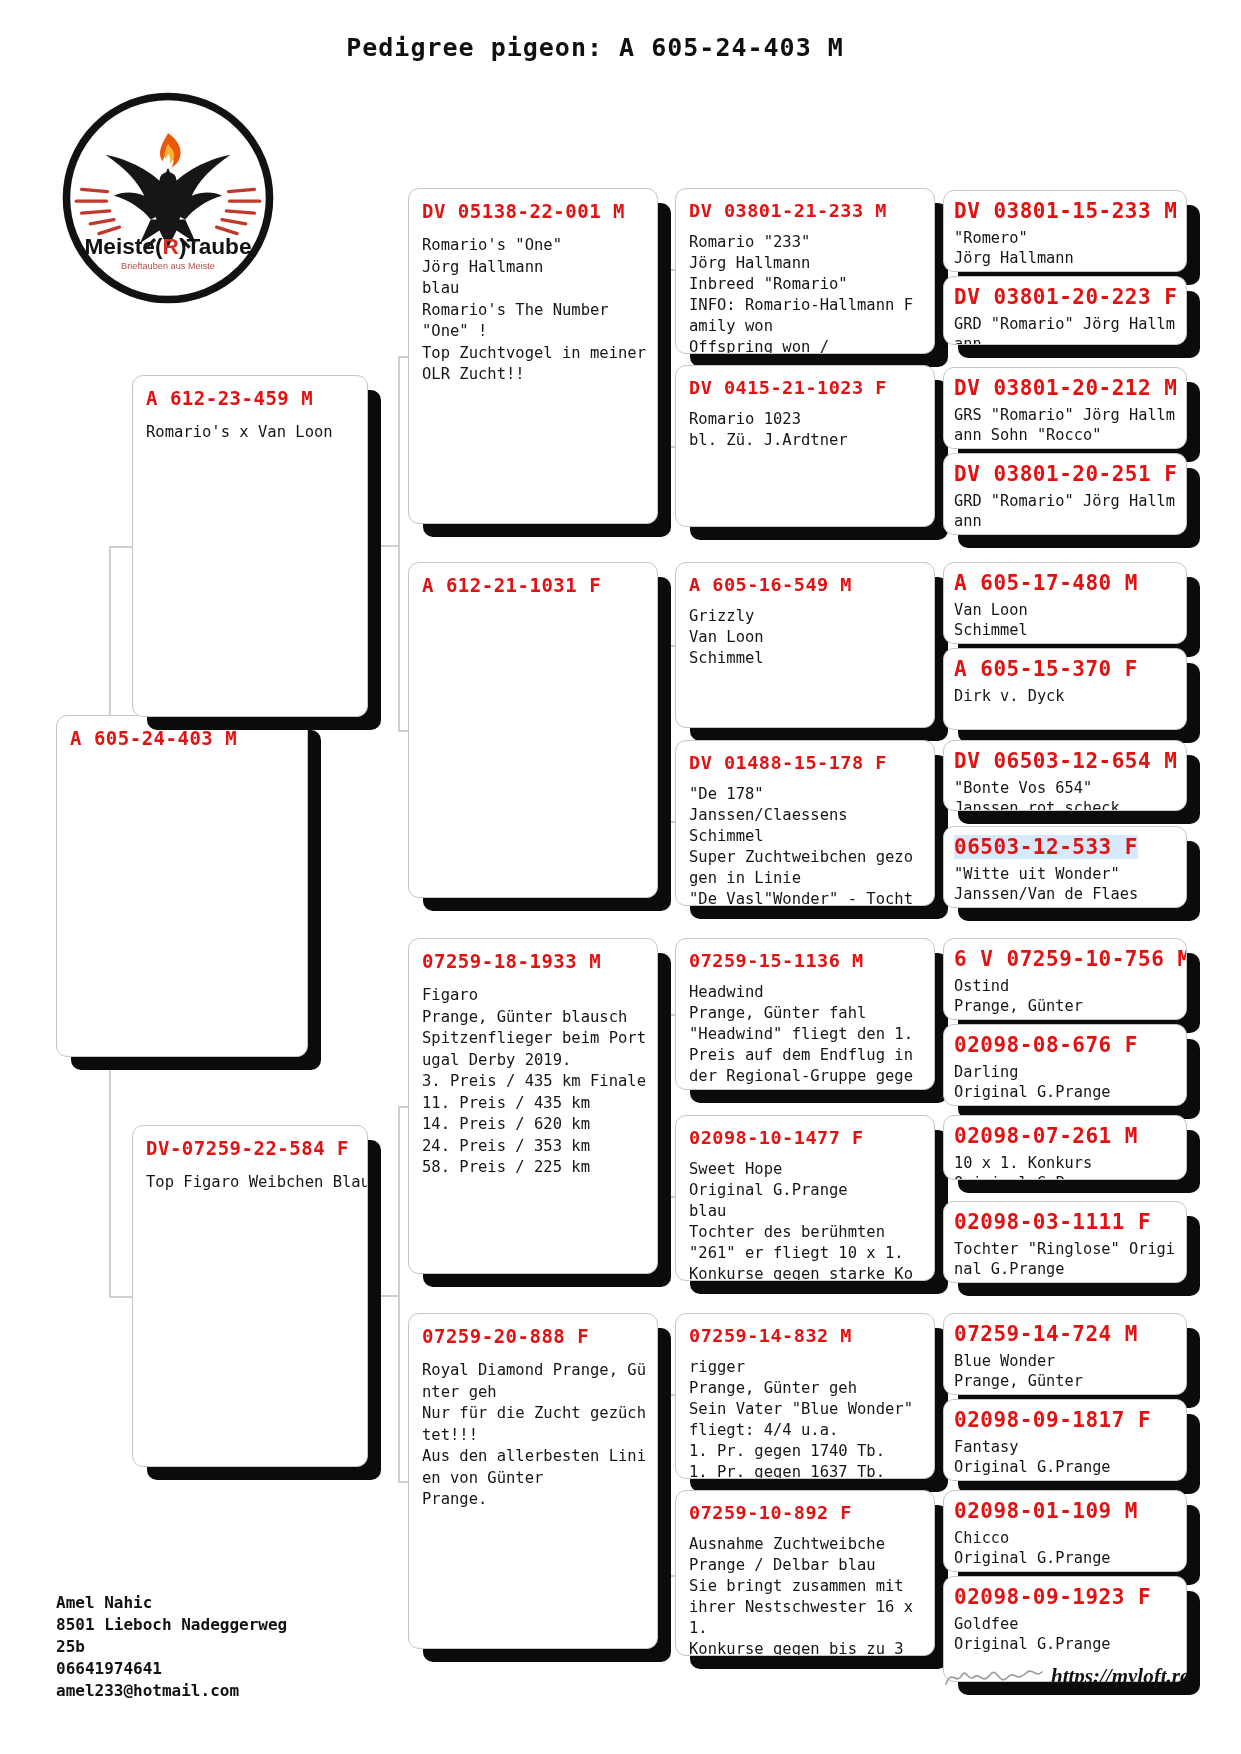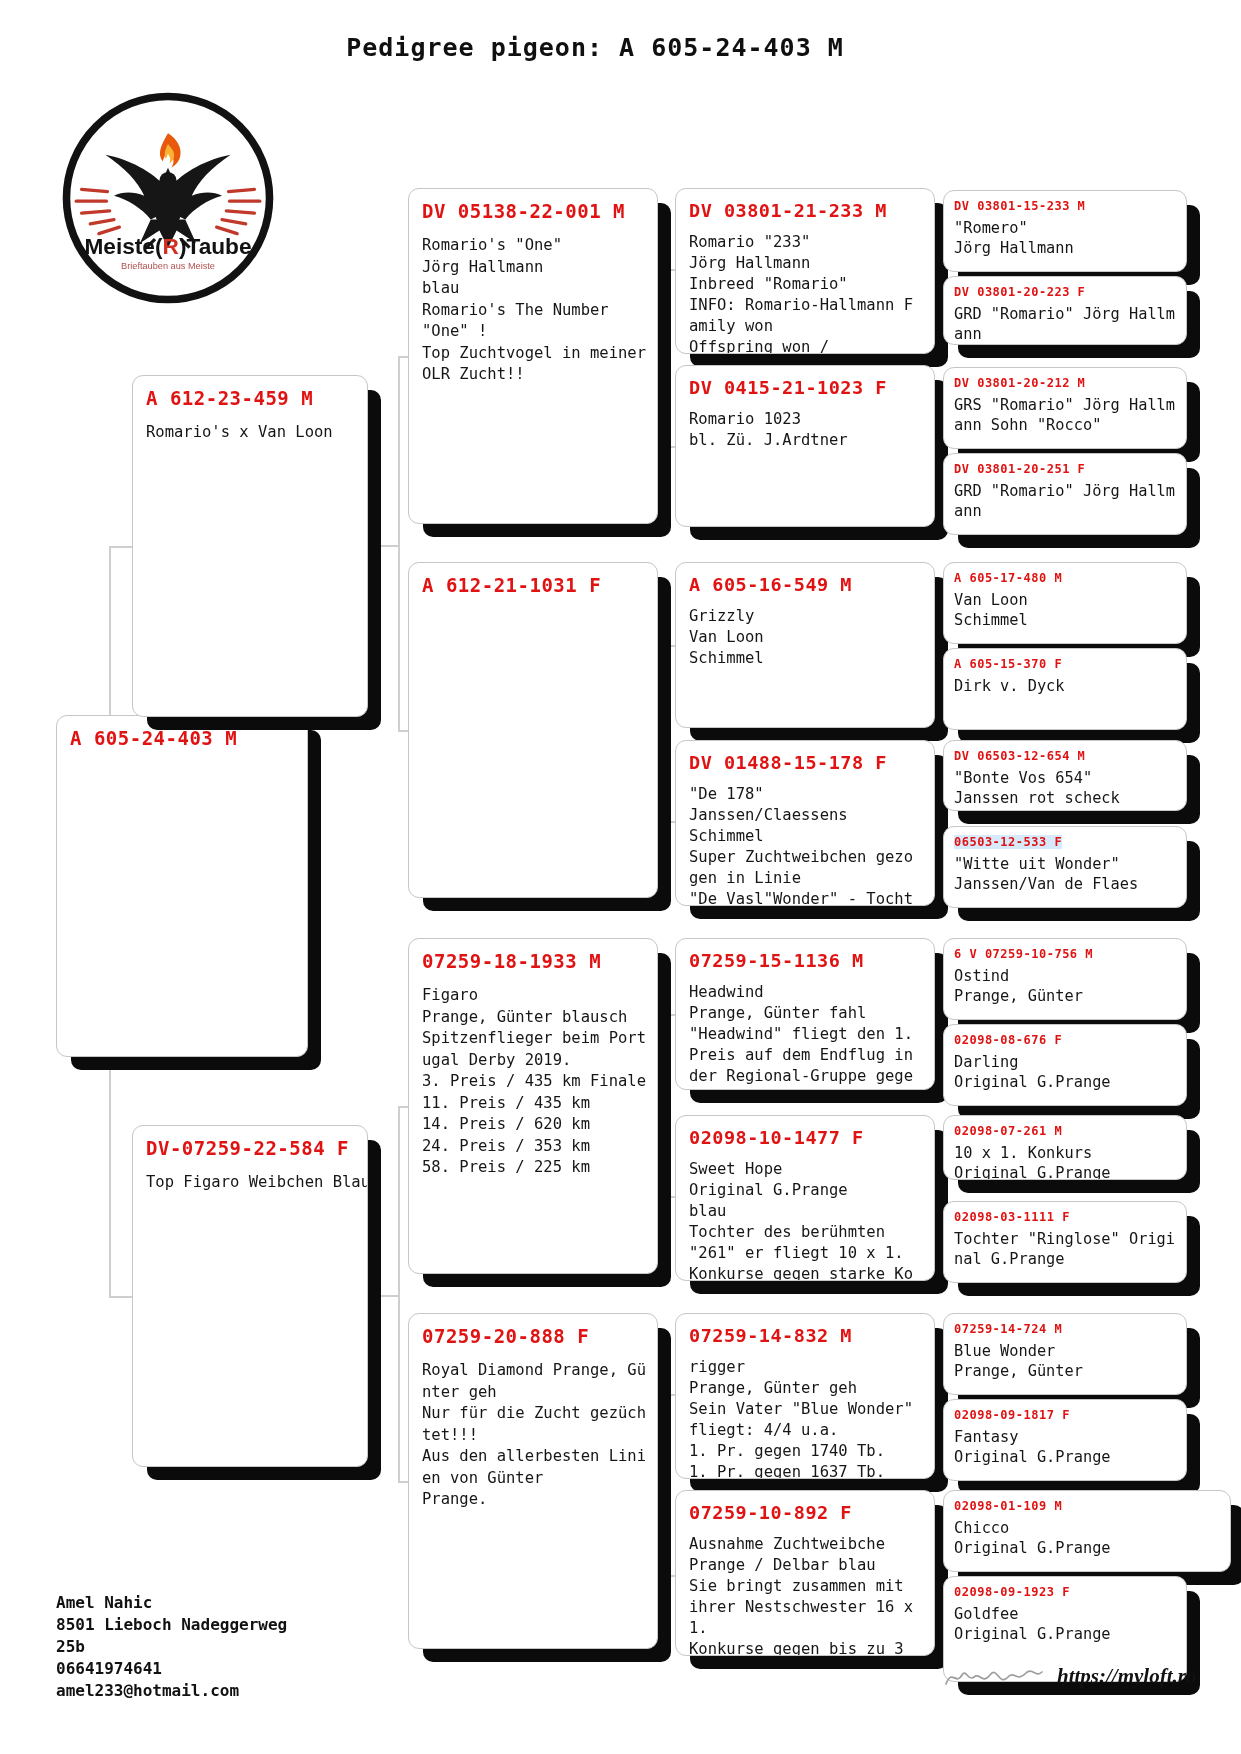--- a/index.html
+++ b/index.html
@@ -15,27 +15,27 @@
   .bx{
     position:absolute;background:#ffffff;border:1.5px solid #c6c6c6;border-radius:11px;
     box-shadow:14px 14px 0 -1px #0b0b0b;overflow:hidden;z-index:2;
     padding:11px 13px;box-sizing:border-box;
   }
   .bt{color:#e01212;font-weight:bold;font-size:19px;letter-spacing:.5px;white-space:pre;}
   .bb{color:#161616;font-size:15.5px;line-height:21.5px;white-space:pre;margin-top:13px;}
   .md .bt{font-size:18.5px;}
   .md .bb{margin-top:11px;line-height:21px;}
   .sm{padding:8px 10px;}
-  .sm .bt{font-size:12px;}
+  .sm .bt{font-size:21px;}
   .sm .bb{font-size:15.3px;line-height:20px;margin-top:5px;}
   .hl{display:inline-block;background:#d7eafc;}
   .ln{position:absolute;background:#cfcfcf;z-index:0;}
   .contact{position:absolute;left:56px;top:1592px;color:#111;}
   .contact div{font-weight:bold;font-size:16px;line-height:22px;white-space:pre;}
-  .footer{position:absolute;left:942px;top:1658px;display:flex;align-items:center;gap:11px;z-index:3;justify-content:flex-end;}
+  .footer{position:absolute;left:942px;top:1658px;display:flex;align-items:center;gap:5px;z-index:3;justify-content:flex-end;}
   .url{font-family:"Liberation Serif","DejaVu Serif",serif;font-style:italic;font-weight:bold;
        font-size:21px;color:#111;}
 </style>
 </head>
 <body>
 
 <div class="hdr">Pedigree pigeon: A 605-24-403 M</div>
 
 <div class="logo">
   <svg width="216" height="216" viewBox="0 0 200 200">
@@ -304,21 +304,21 @@
 <div class="bx sm" style="left:943px;top:1313px;width:244px;height:82px">
   <div class="bt">07259-14-724 M</div>
   <div class="bb">Blue Wonder
 Prange, Günter</div>
 </div>
 <div class="bx sm" style="left:943px;top:1399px;width:244px;height:82px">
   <div class="bt">02098-09-1817 F</div>
   <div class="bb">Fantasy
 Original G.Prange</div>
 </div>
-<div class="bx sm" style="left:943px;top:1490px;width:288px;height:82px">
+<div class="bx sm" style="left:943px;top:1490px;width:244px;height:82px">
   <div class="bt">02098-01-109 M</div>
   <div class="bb">Chicco
 Original G.Prange</div>
 </div>
 <div class="bx sm" style="left:943px;top:1576px;width:244px;height:106px">
   <div class="bt">02098-09-1923 F</div>
   <div class="bb">Goldfee
 Original G.Prange</div>
 </div>
 

